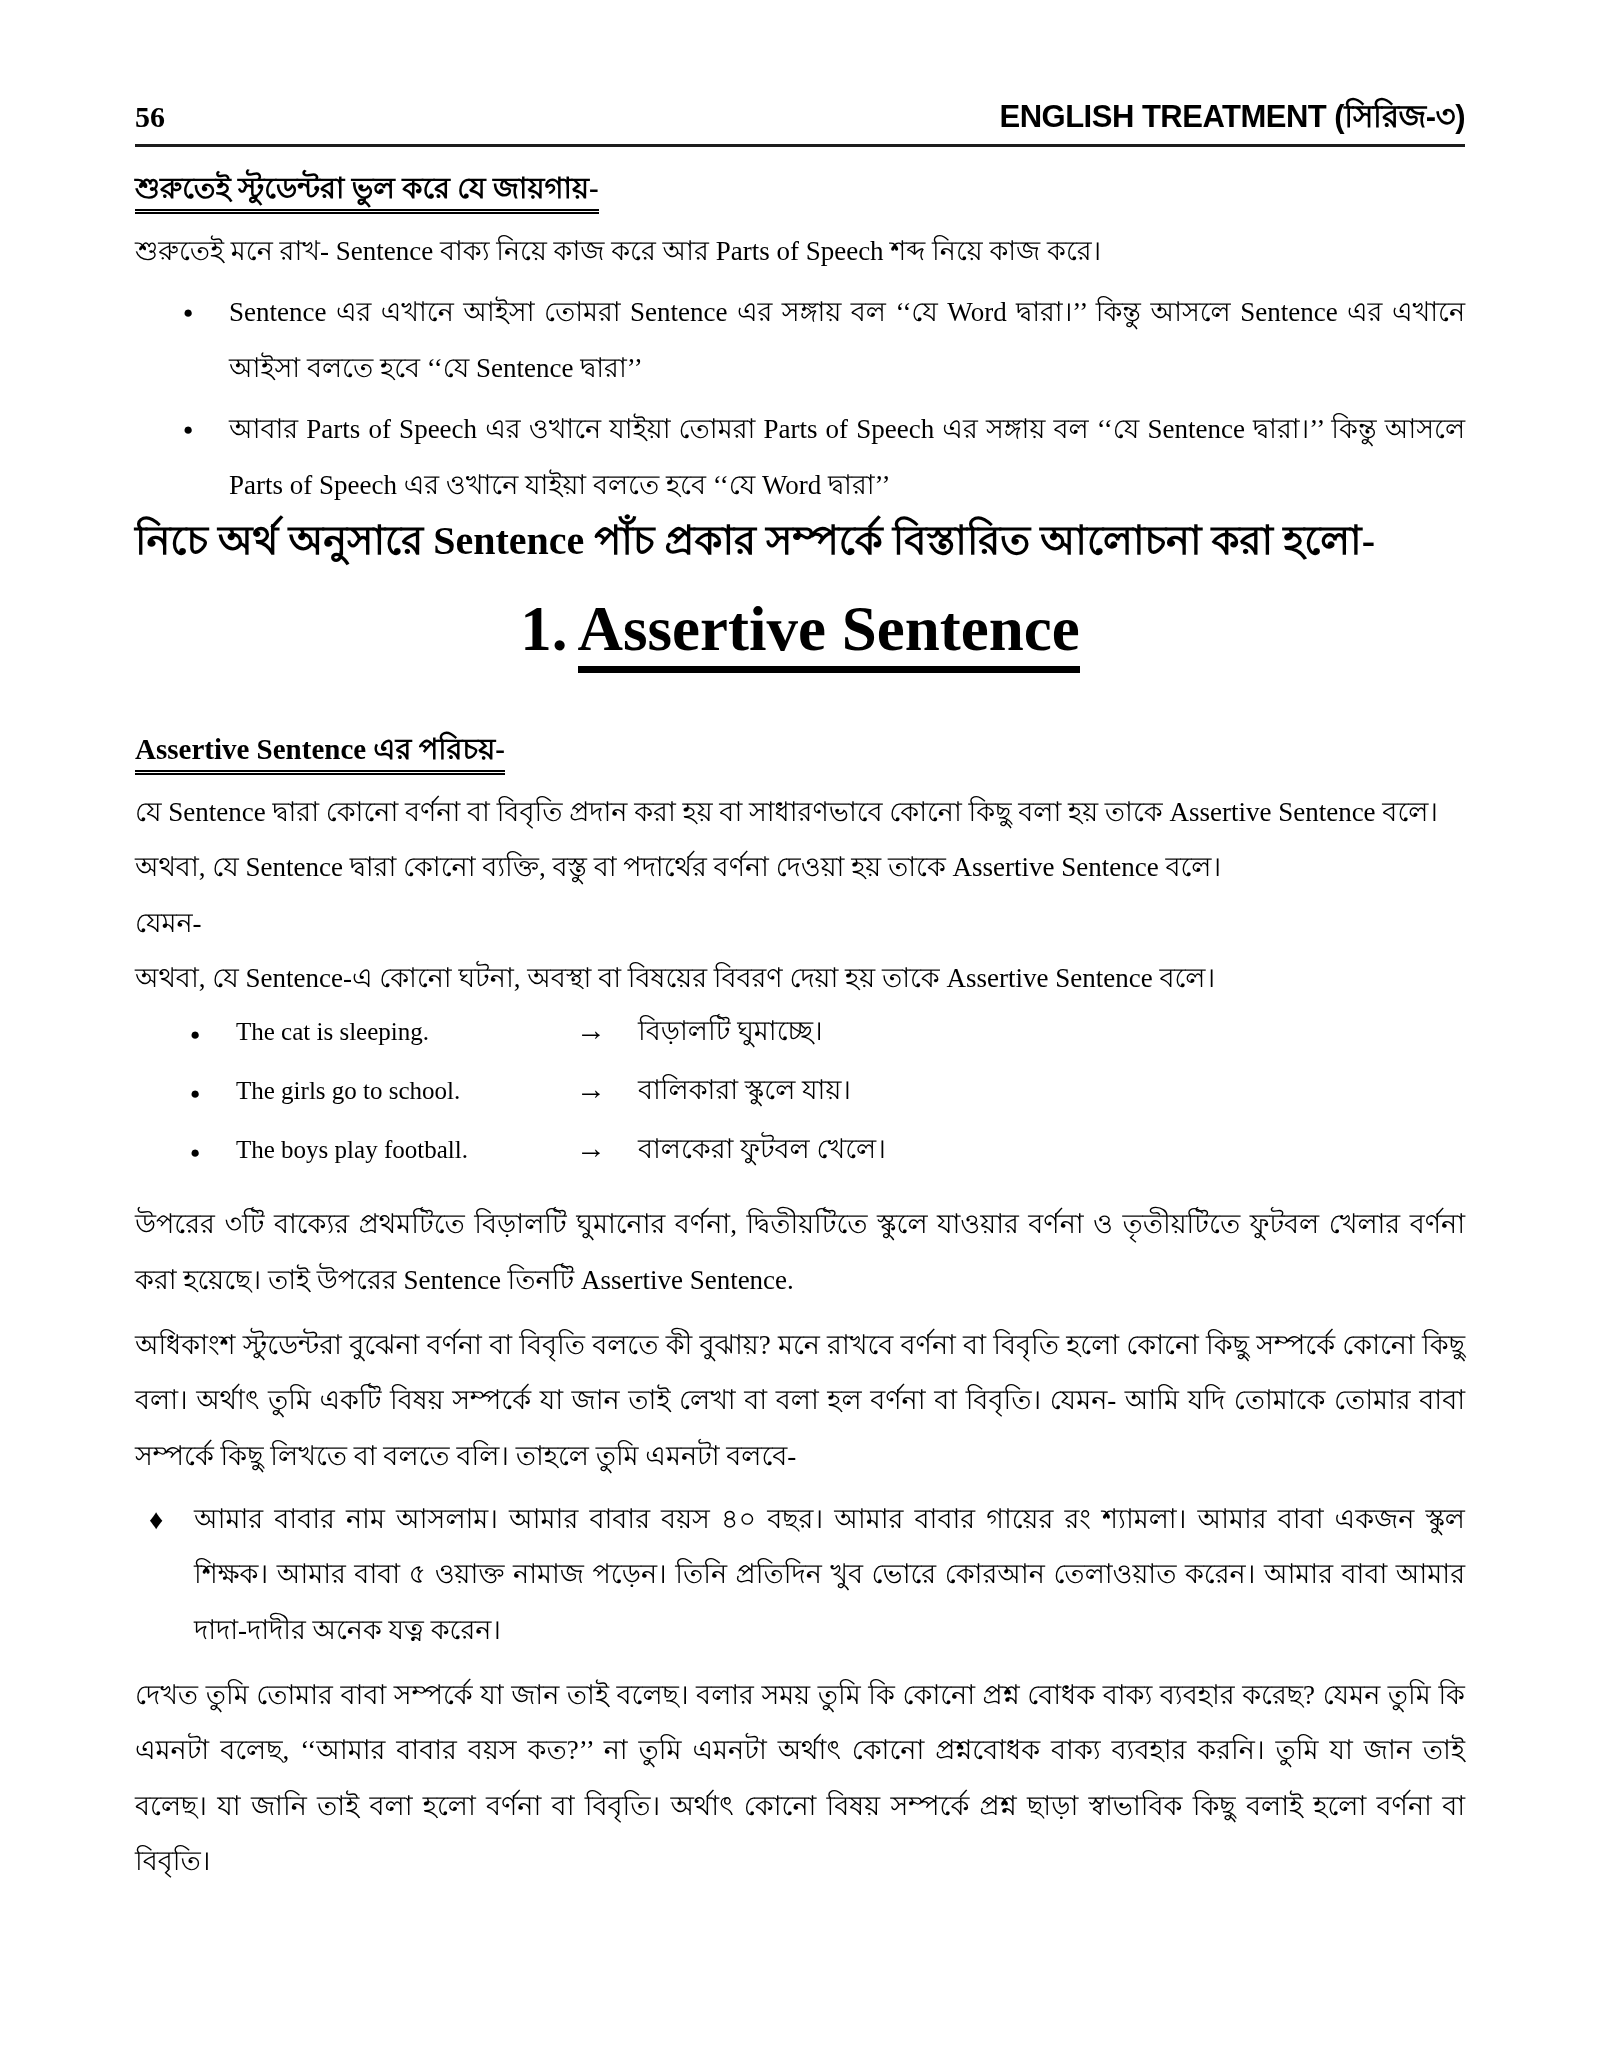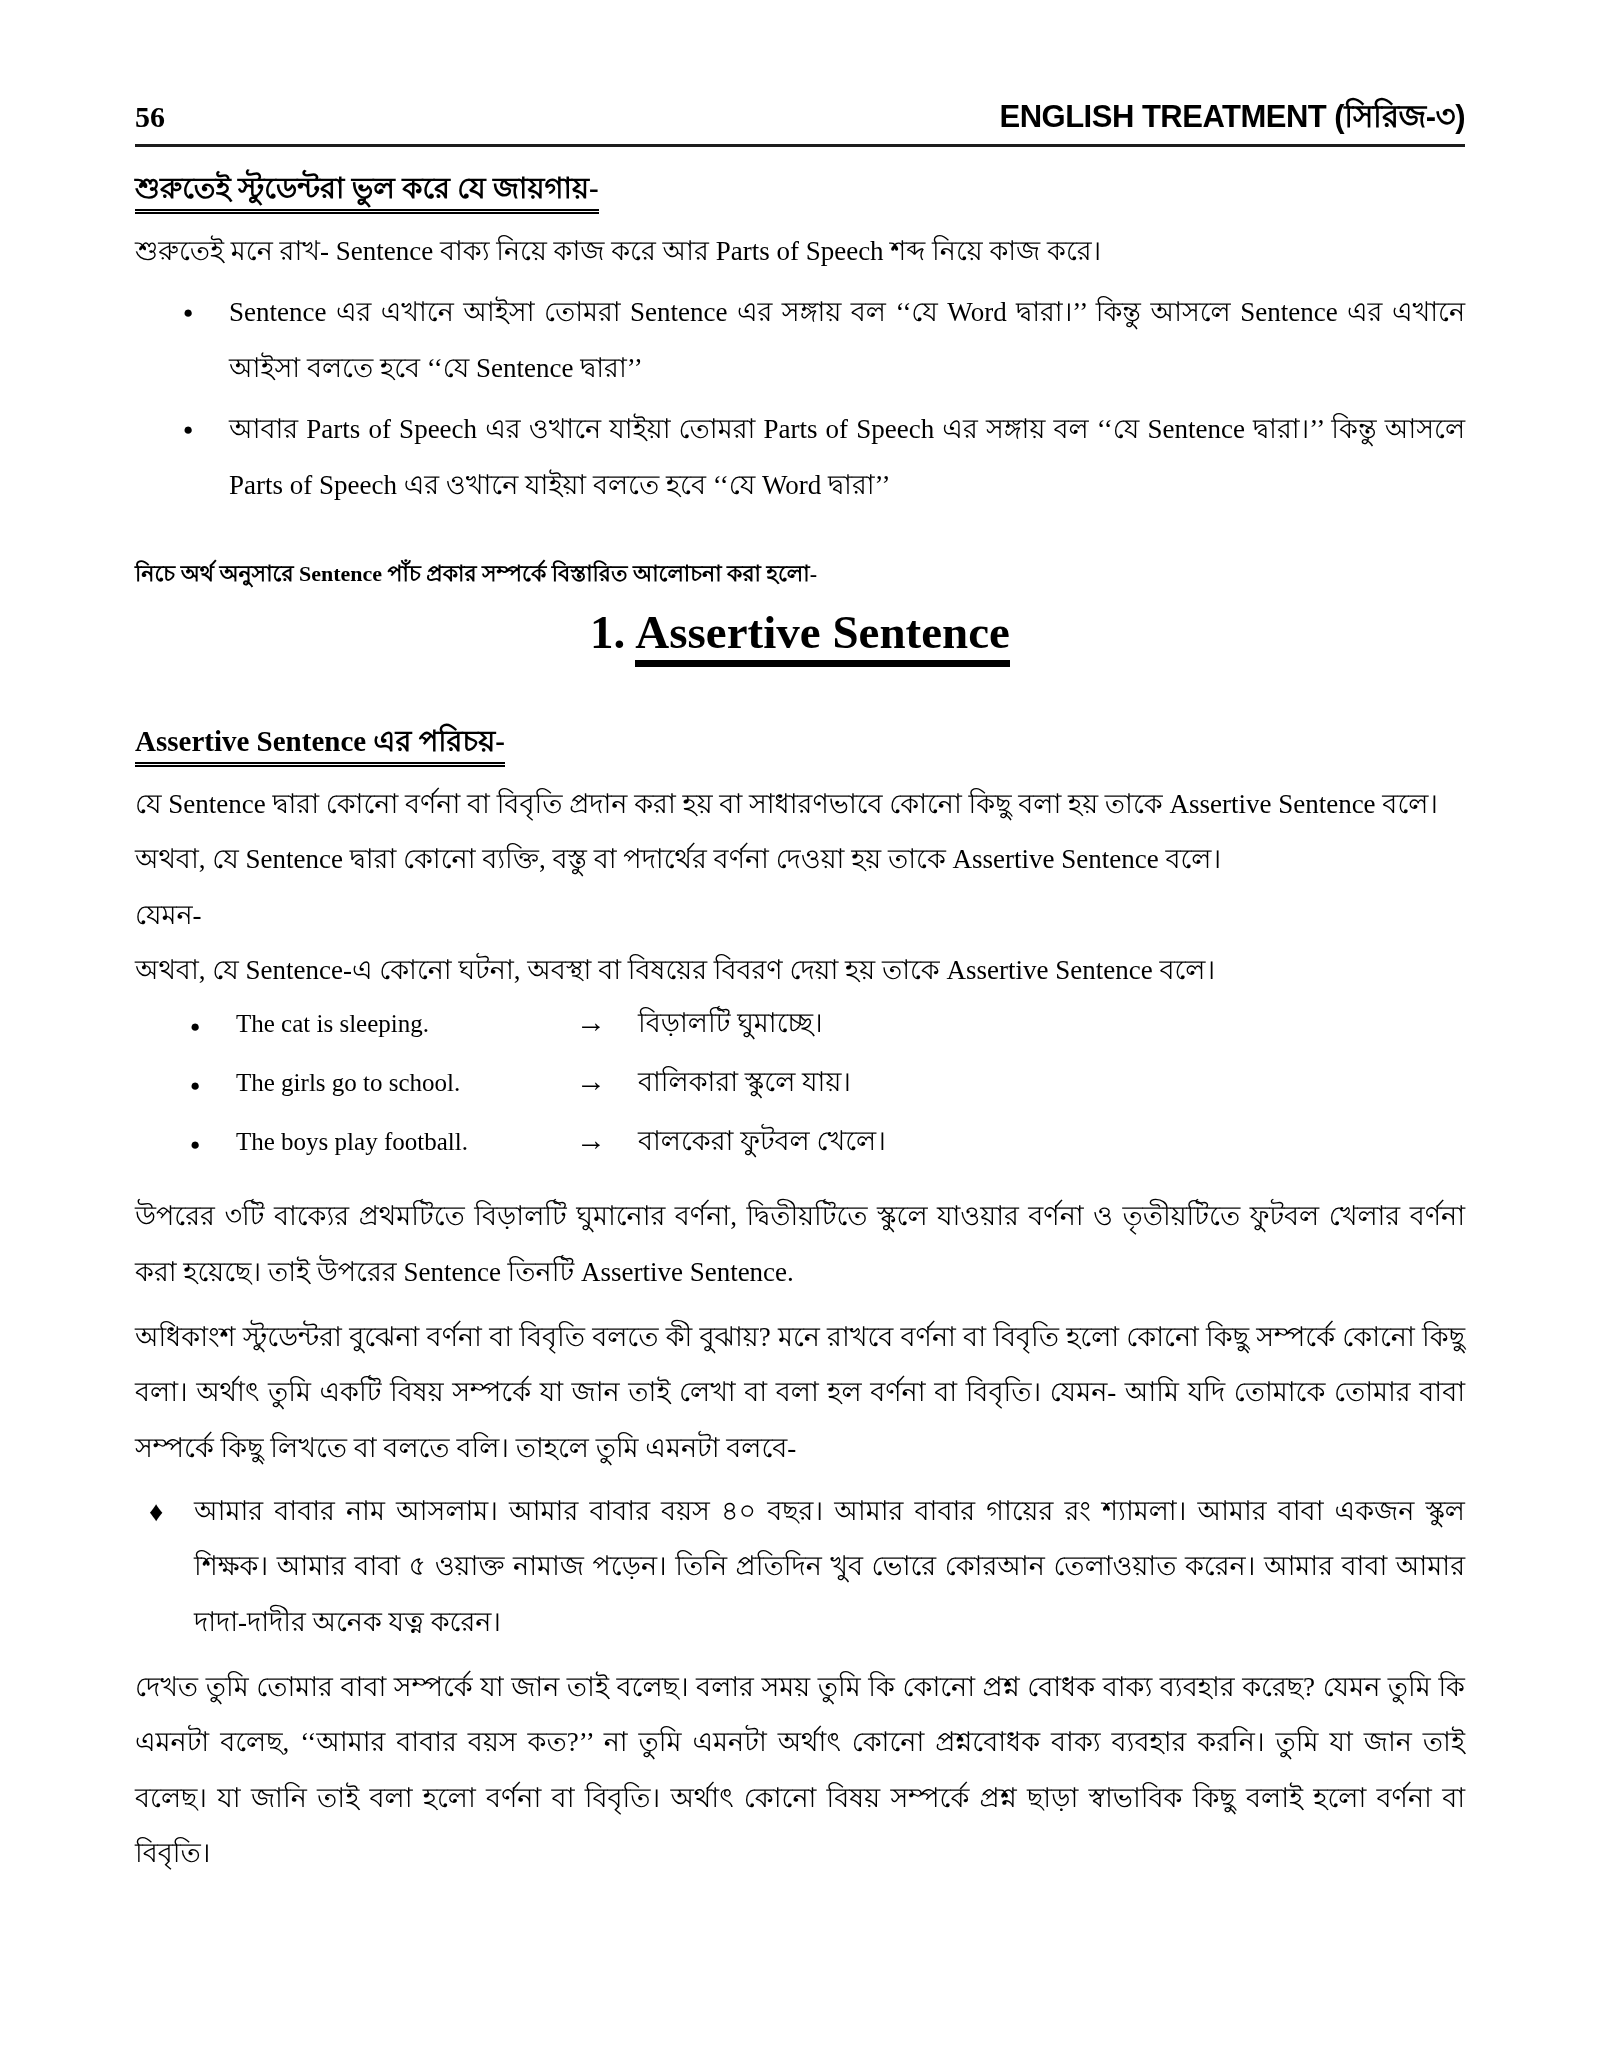--- a/index.html
+++ b/index.html
@@ -68,29 +68,28 @@
   }
   .bullet-text {
     flex: 1;
     font-size: 27px;
     line-height: 2.05;
     text-align: justify;
   }
 
   
   .lead-line {
-    margin-top: 46px;
     font-weight: bold;
-    font-size: 22px;
+    font-size: 40px;
     line-height: 1.4;
   }
   .main-title {
-    margin-top: 12px;
+    margin-top: 20px;
     text-align: center;
-    font-size: 47px;
+    font-size: 63px;
     font-weight: bold;
     line-height: 1.3;
   }
   .main-title .num { margin-right: 10px; }
   .title-underline {
     border-bottom: 7px solid #000;
     padding-bottom: 2px;
   }
 
   

